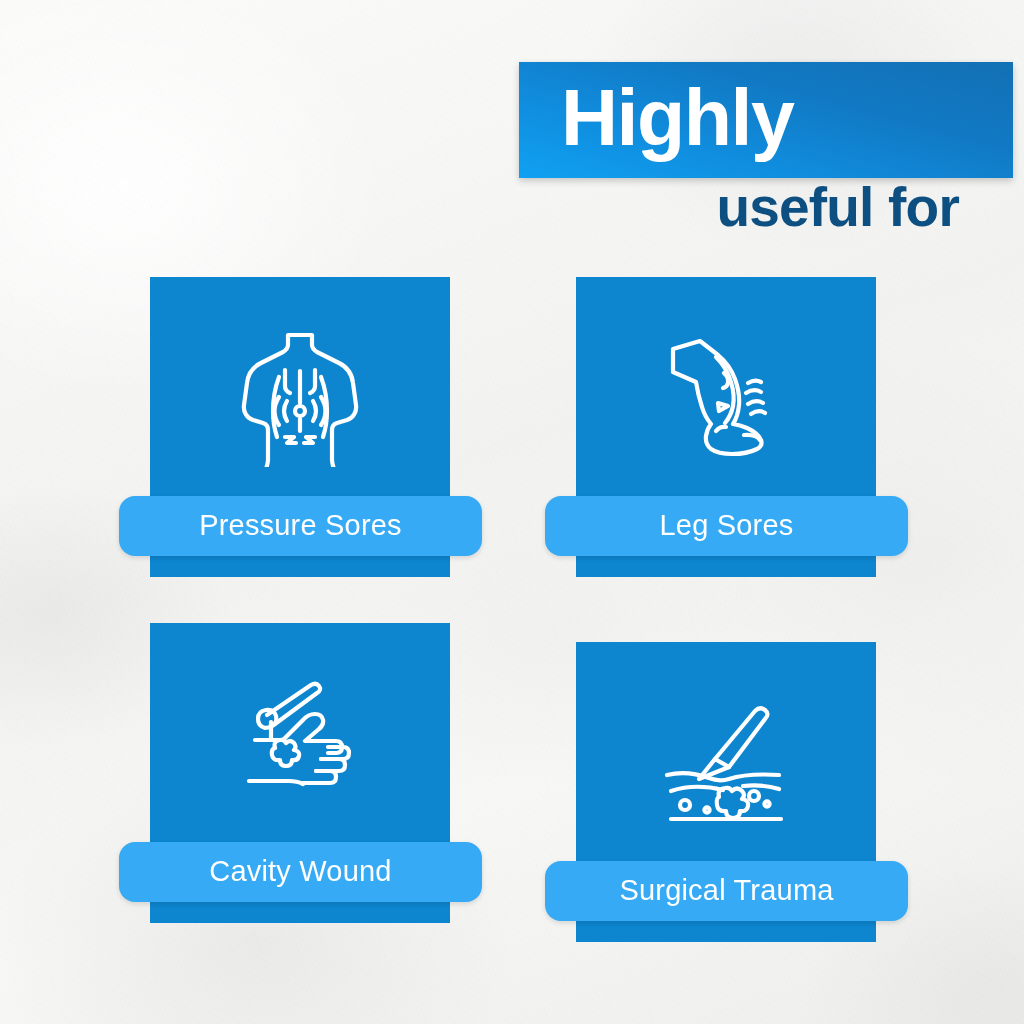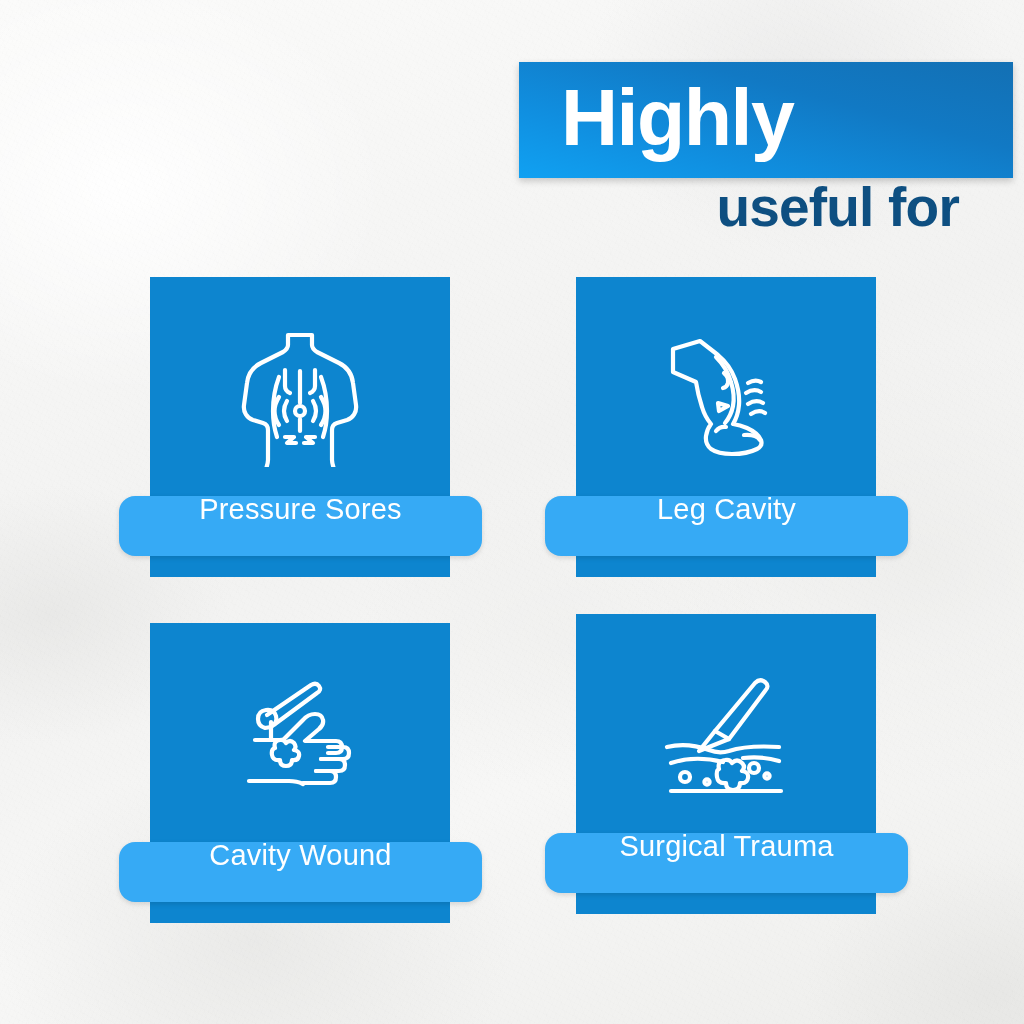--- a/index.html
+++ b/index.html
@@ -78,37 +78,37 @@
   }
   .card-icon svg { display:block; }
 
   .card-label-pill {
     position:absolute;
     left:-31px; top:219px;
     width:363px; height:60px;
     background:#36aaf5;
     border-radius:16px;
     box-shadow:0 2px 5px rgba(0,0,0,.13);
-    display:flex; justify-content:center;
+    display:flex; align-items:center; justify-content:center;
   }
   .card-label-text {
     color:#ffffff;
     font-size:29px;
     font-weight:normal;
     letter-spacing:.2px;
     line-height:1;
     margin-top:-1px;
     white-space:nowrap;
   }
 
   
   #card-0 { left:150px; top:277px; }
   #card-1 { left:576px; top:277px; }
   #card-2 { left:150px; top:623px;padding-left:15px; }
-  #card-3 { left:576px; top:614px;text-decoration:underline; }
+  #card-3 { left:576px; top:642px;text-decoration:underline; }
 </style>
 </head>
 <body>
 
 <div id="bg-texture"></div>
 <div id="bg-grain"></div>
 
 <div id="heading-block">
 
   <div id="title-banner">
@@ -174,21 +174,21 @@
         <path d="M60 104 q4 -5 10 -4"></path>
         <path d="M88 108 q12 -1 16 5"></path>
 
         <path d="M92 56 q7 -4 13 -1"></path>
         <path d="M90 66 q8 -5 15 -1"></path>
         <path d="M92 77 q8 -5 15 -1"></path>
         <path d="M95 87 q8 -5 14 -1"></path>
       </svg>
     </div>
     <div class="card-label-pill">
-      <span class="card-label-text">Leg Cavity</span>
+      <span class="card-label-text">Leg Sores</span>
     </div>
   </div>
 
   <div class="card" id="card-2">
     <div class="card-tile"></div>
     <div class="card-icon">
       <svg width="150" height="130" viewBox="0 0 150 130" fill="none" stroke="#ffffff" stroke-width="4.2" stroke-linecap="round" stroke-linejoin="round">
 
         <path d="M42 37 L86 7 q5 -3 8 1 q3 4 -2 7 L50 46"></path>
         <path d="M40 50 q-7 -2 -7 -9 q0 -8 8 -9 q8 -1 10 6 q2 7 -5 11 z"></path>

